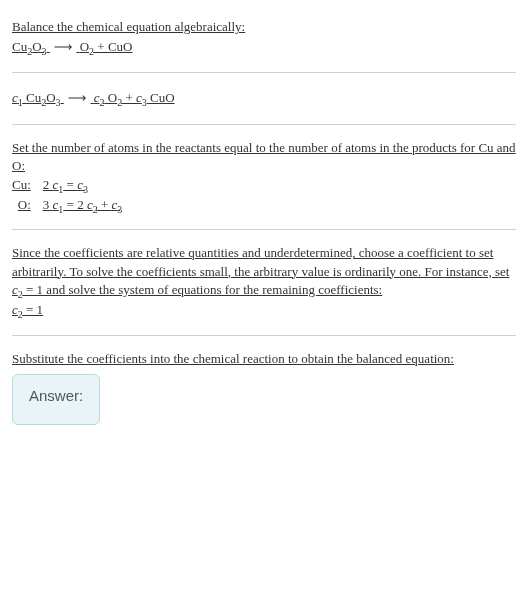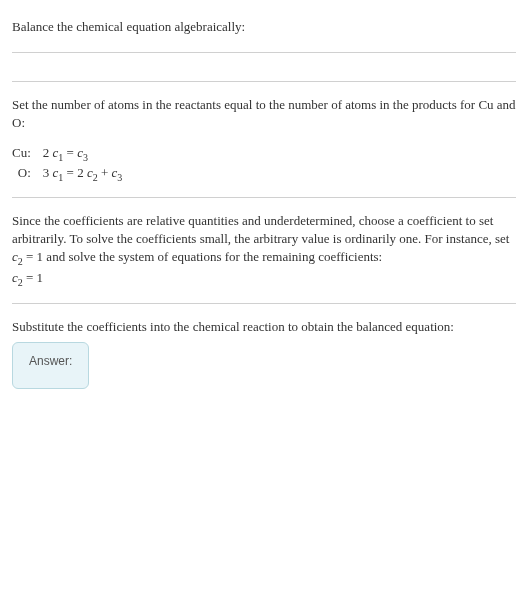--- a/index.html
+++ b/index.html
@@ -8,20 +8,21 @@
     font-family: Georgia, 'Times New Roman', serif;
     font-size: 13px;
     line-height: 1.4;
     color: #333;
     background: #fff;
     width: 528px;
     box-sizing: border-box;
   }
   .section {
     padding: 10px 0;
+    text-decoration: underline;
   }
   .divider {
     border-top: 1px solid #d0d0d0;
     margin: 4px 0;
   }
   .header-line {
     margin-bottom: 2px;
   }
   .equation {
     font-family: Georgia, serif;
@@ -31,65 +32,75 @@
   sub {
     font-size: 10px;
     vertical-align: sub;
     line-height: 0;
   }
   .italic {
     font-style: italic;
   }
   .atom-table {
     border-collapse: collapse;
-    margin-top: 10px;
+    margin-top: 0;
   }
   .atom-table td {
     padding: 1px 6px;
     vertical-align: top;
     font-size: 13px;
   }
   .atom-table td:first-child {
     text-align: right;
     padding-left: 0;
   }
   .answer-box {
     display: inline-block;
     background: #e8f4f8;
     border: 1px solid #b8d8e0;
     border-radius: 6px;
     padding: 10px 16px 12px 16px;
     margin-top: 6px;
   }
   .answer-label {
     font-family: Arial, sans-serif;
-    font-size: 12px;
+    font-size: 15px;
     color: #555;
     margin-bottom: 6px;
   }
   .answer-eq {
     font-family: Georgia, serif;
     font-size: 13px;
     padding-left: 18px;
   }
   .arrow {
     display: inline-block;
     padding: 0 4px;
   }
 </style>
 </head>
 <body>
 
 <div class="section">
   <div class="header-line">Balance the chemical equation algebraically:</div>
+  <div class="equation">
+    <span><span>Cu</span><sub>2</sub><span>O</span><sub>3</sub></span>
+    <span class="arrow">⟶</span>
+    <span><span>O</span><sub>2</sub></span><span> + </span><span>CuO</span>
+  </div>
 </div>
 
 <div class="divider"></div>
 
 <div class="section">
+  <div class="equation">
+    <span class="italic">c</span><sub>1</sub><span> Cu</span><sub>2</sub><span>O</span><sub>3</sub>
+    <span class="arrow">⟶</span>
+    <span class="italic">c</span><sub>2</sub><span> O</span><sub>2</sub><span> + </span><span class="italic">c</span><sub>3</sub><span> CuO</span>
+  </div>
 </div>
 
 <div class="divider"></div>
 
 <div class="section">
   <div>Set the number of atoms in the reactants equal to the number of atoms in the products for Cu and O:</div>
   <table class="atom-table">
     <tbody>
         <tr>
       <td>Cu:</td>

